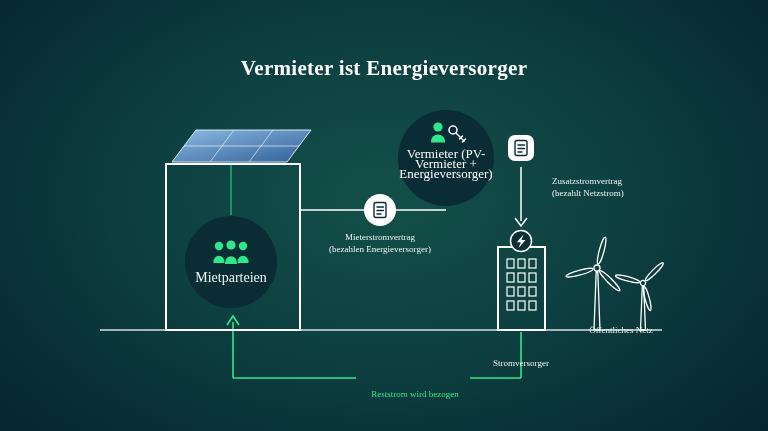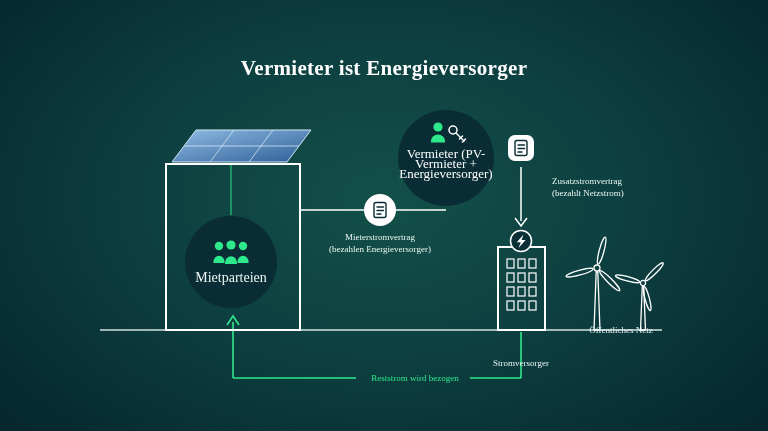--- a/index.html
+++ b/index.html
@@ -12,21 +12,21 @@
   }
   svg.art { position: absolute; inset: 0; width: 768px; height: 431px; }
   .abs { position: absolute; font-family: Liberation Serif, serif; }
   .title {
     left: 0; right: 0; top: 56px; text-align: center;
     color: #ffffff; font-size: 21px; font-weight: 700; letter-spacing: .3px;
   }
   .lbl { color: #eaf6f3; font-size: 9px; line-height: 12px; }
   .lbl-c { text-align: center; }
   .lbl-sm { font-size: 13px; line-height: 10px; color: #ffffff; }
-  .accent-text { color: var(--accent, #2ee98b); }
+  .accent-text { color: var(--accent, #2ee98b); margin-top: 16px; }
   .line-block span { display: block; }
 </style>
 </head>
 <body>
 
 <div class="canvas">
 
   <svg class="art" viewBox="0 0 768 431" aria-hidden="true">
     <defs>
       <linearGradient id="panelGrad" x1="0" y1="0" x2="1" y2="1">

